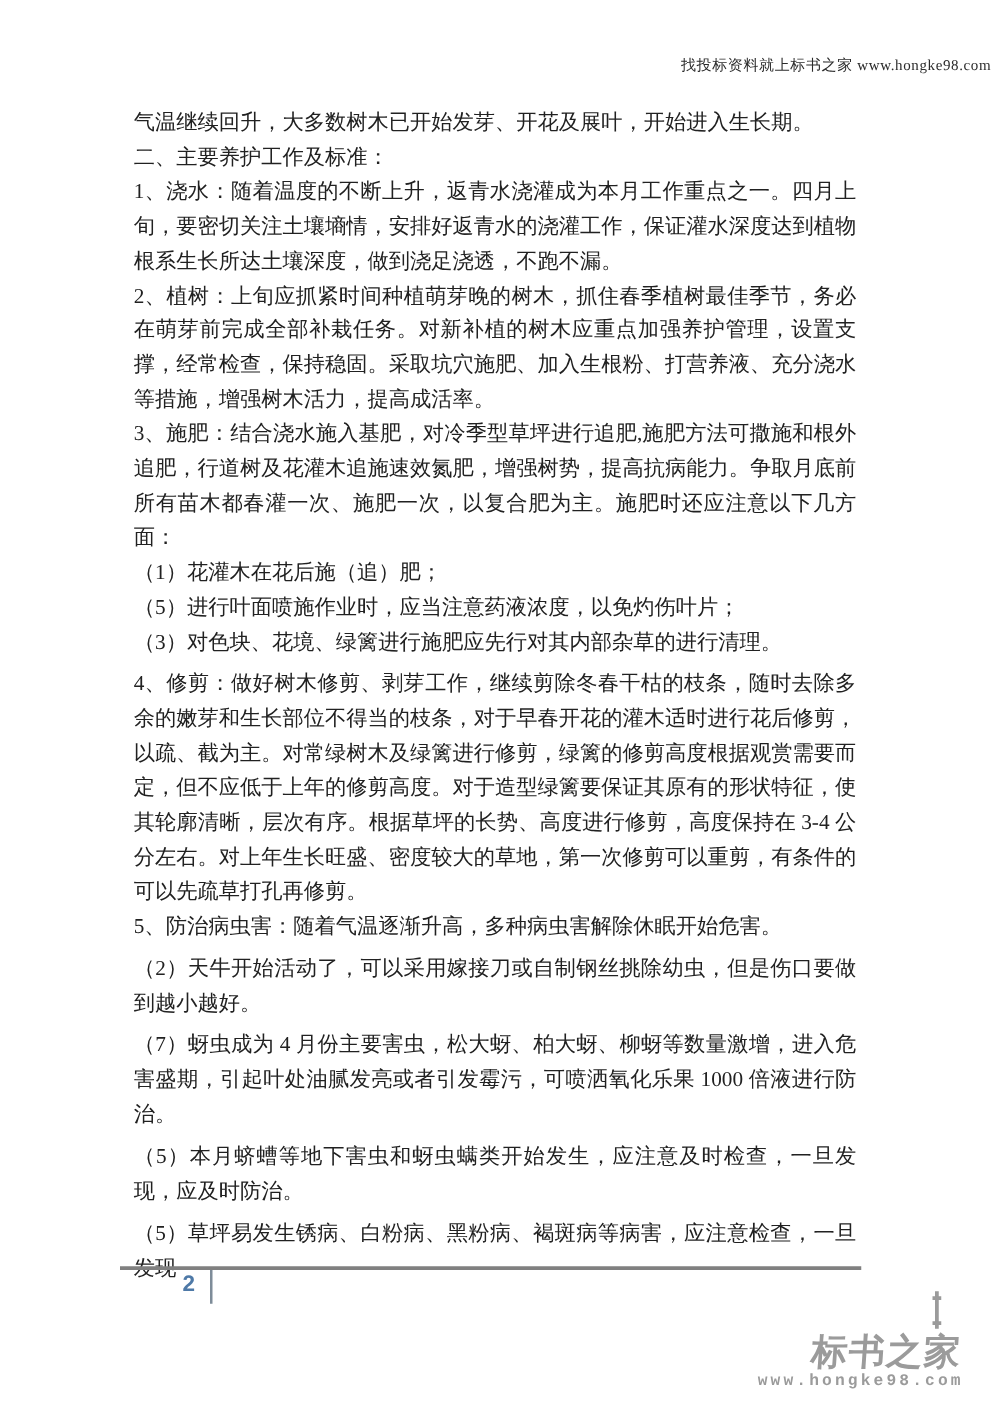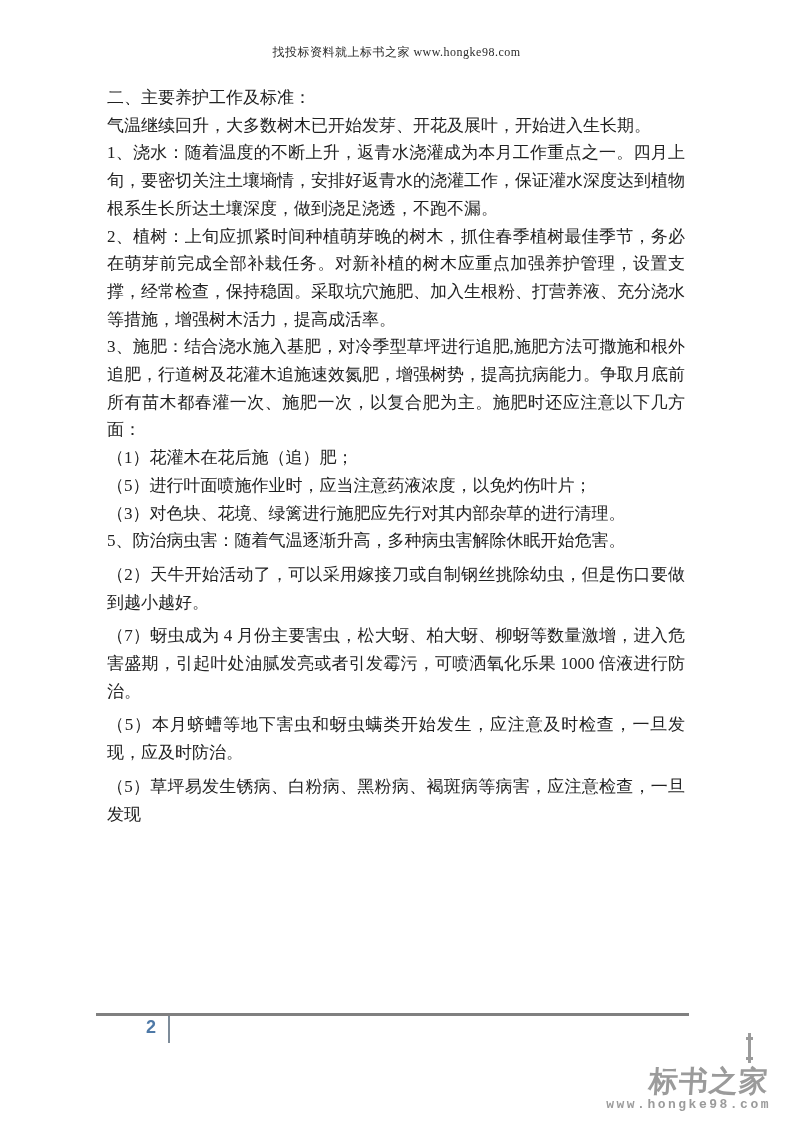--- a/index.html
+++ b/index.html
@@ -2,21 +2,21 @@
 <html><head>
 <meta charset="utf-8">
 <style>
   html,body{margin:0;padding:0;}
   body{
     width:793px;height:1122px;position:relative;background:#ffffff;overflow:hidden;
     font-family:"Liberation Serif","DejaVu Serif",serif;
   }
   .page{position:absolute;inset:0;background:#ffffff;}
   .doc-header{
-    position:absolute;top:44px;left:0;width:793px;text-align:center;
+    position:absolute;top:44px;left:0;width:793px;text-align:right;
     font-size:12px;color:#2b2b2b;letter-spacing:0.5px;
     font-family:"Liberation Serif","DejaVu Serif",serif;
   }
   .body-text{
     position:absolute;left:107px;top:84px;width:578px;
     font-size:17px;line-height:27.7px;color:#212121;
   }
   .body-text p{
     margin:0;text-align:justify;
   }
@@ -51,28 +51,29 @@
   .wm-tower .base{position:absolute;left:0;top:24px;width:7px;height:3px;background:#9b9b9b;}
 </style>
 </head>
 <body>
 
 <div class="page">
 
   <div class="doc-header">找投标资料就上标书之家 www.hongke98.com</div>
 
   <div class="body-text">
+    <p>气温继续回升，大多数树木已开始发芽、开花及展叶，开始进入生长期。</p>
     <p>二、主要养护工作及标准：</p>
-    <p>气温继续回升，大多数树木已开始发芽、开花及展叶，开始进入生长期。</p>
     <p>1、浇水：随着温度的不断上升，返青水浇灌成为本月工作重点之一。四月上旬，要密切关注土壤墒情，安排好返青水的浇灌工作，保证灌水深度达到植物根系生长所达土壤深度，做到浇足浇透，不跑不漏。</p>
     <p>2、植树：上旬应抓紧时间种植萌芽晚的树木，抓住春季植树最佳季节，务必在萌芽前完成全部补栽任务。对新补植的树木应重点加强养护管理，设置支撑，经常检查，保持稳固。采取坑穴施肥、加入生根粉、打营养液、充分浇水等措施，增强树木活力，提高成活率。</p>
     <p>3、施肥：结合浇水施入基肥，对冷季型草坪进行追肥,施肥方法可撒施和根外追肥，行道树及花灌木追施速效氮肥，增强树势，提高抗病能力。争取月底前所有苗木都春灌一次、施肥一次，以复合肥为主。施肥时还应注意以下几方面：</p>
     <p>（1）花灌木在花后施（追）肥；</p>
     <p>（5）进行叶面喷施作业时，应当注意药液浓度，以免灼伤叶片；</p>
     <p>（3）对色块、花境、绿篱进行施肥应先行对其内部杂草的进行清理。</p>
+    <p class="gap">4、修剪：做好树木修剪、剥芽工作，继续剪除冬春干枯的枝条，随时去除多余的嫩芽和生长部位不得当的枝条，对于早春开花的灌木适时进行花后修剪，以疏、截为主。对常绿树木及绿篱进行修剪，绿篱的修剪高度根据观赏需要而定，但不应低于上年的修剪高度。对于造型绿篱要保证其原有的形状特征，使其轮廓清晰，层次有序。根据草坪的长势、高度进行修剪，高度保持在 3-4 公分左右。对上年生长旺盛、密度较大的草地，第一次修剪可以重剪，有条件的可以先疏草打孔再修剪。</p>
     <p>5、防治病虫害：随着气温逐渐升高，多种病虫害解除休眠开始危害。</p>
     <p class="gap">（2）天牛开始活动了，可以采用嫁接刀或自制钢丝挑除幼虫，但是伤口要做到越小越好。</p>
     <p class="gap">（7）蚜虫成为 4 月份主要害虫，松大蚜、柏大蚜、柳蚜等数量激增，进入危害盛期，引起叶处油腻发亮或者引发霉污，可喷洒氧化乐果 1000 倍液进行防治。</p>
     <p class="gap">（5）本月蛴螬等地下害虫和蚜虫螨类开始发生，应注意及时检查，一旦发现，应及时防治。</p>
     <p class="gap">（5）草坪易发生锈病、白粉病、黑粉病、褐斑病等病害，应注意检查，一旦发现</p>
   </div>
 
   <div class="footer-rule"></div>
   <div class="footer-vbar"></div>
   <div class="page-number">2</div>

